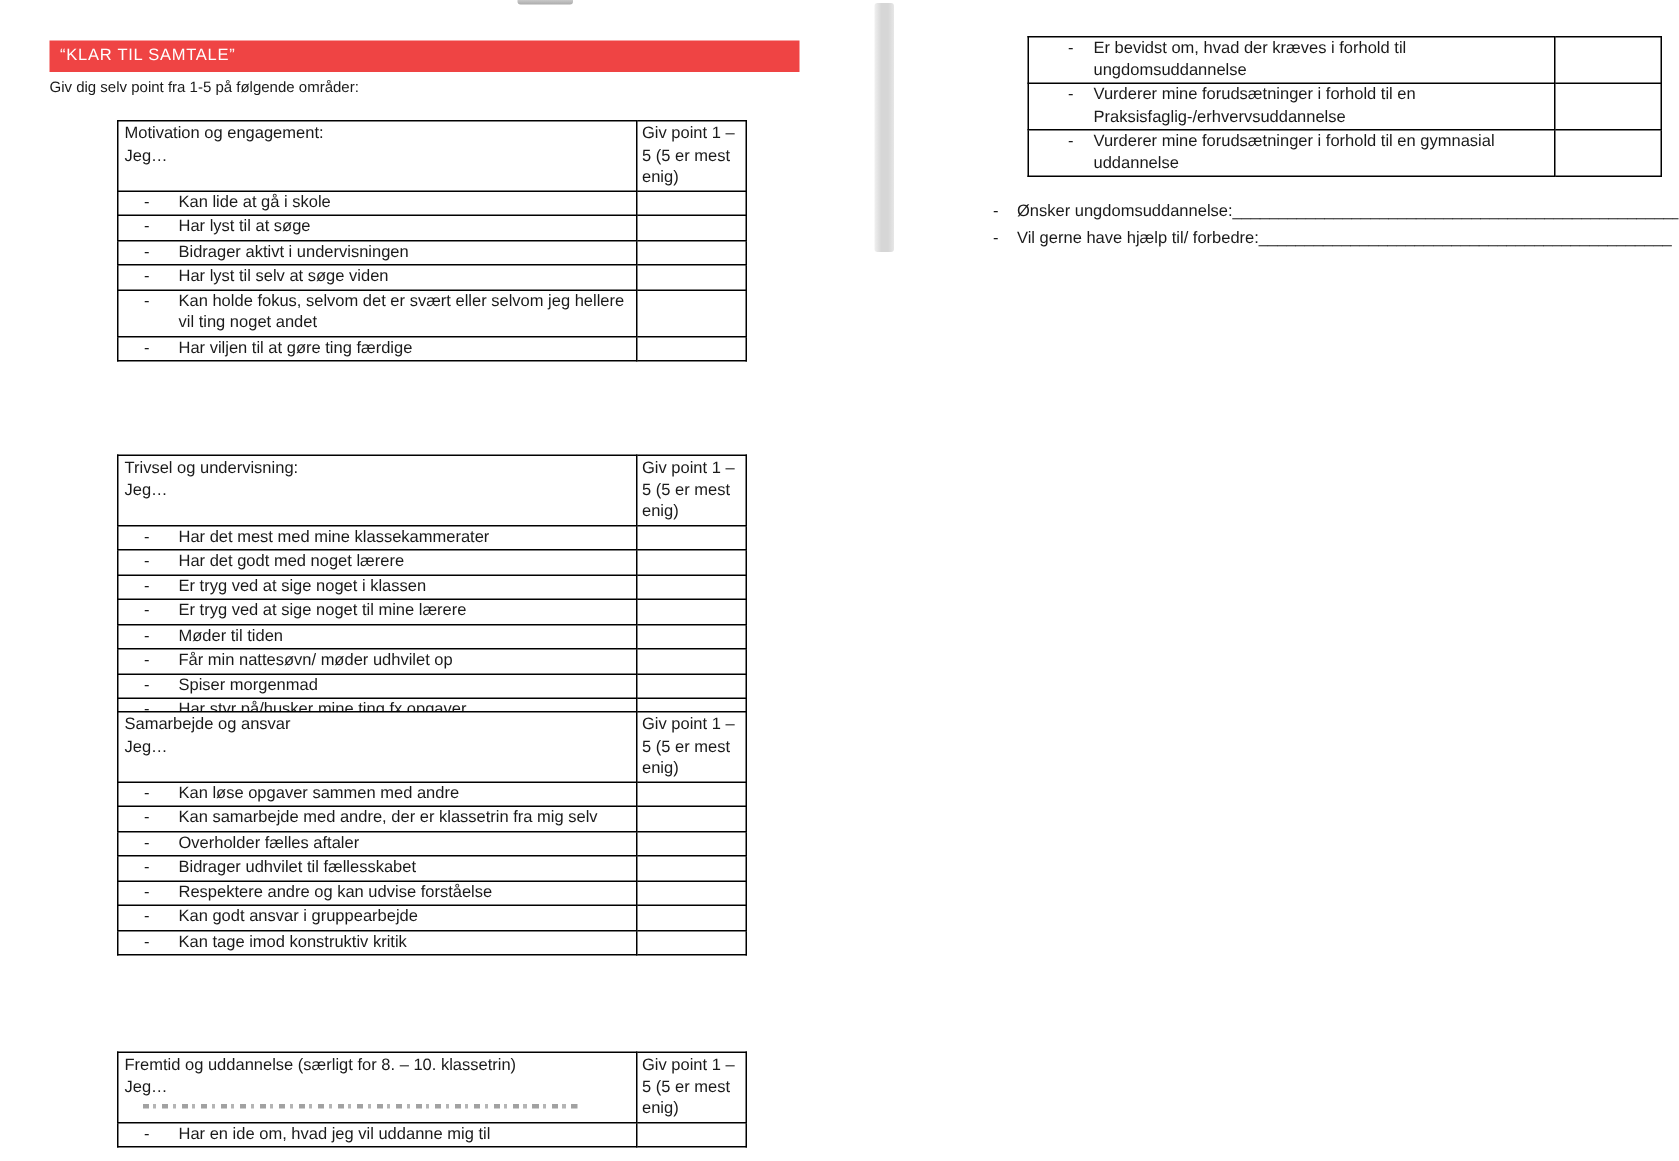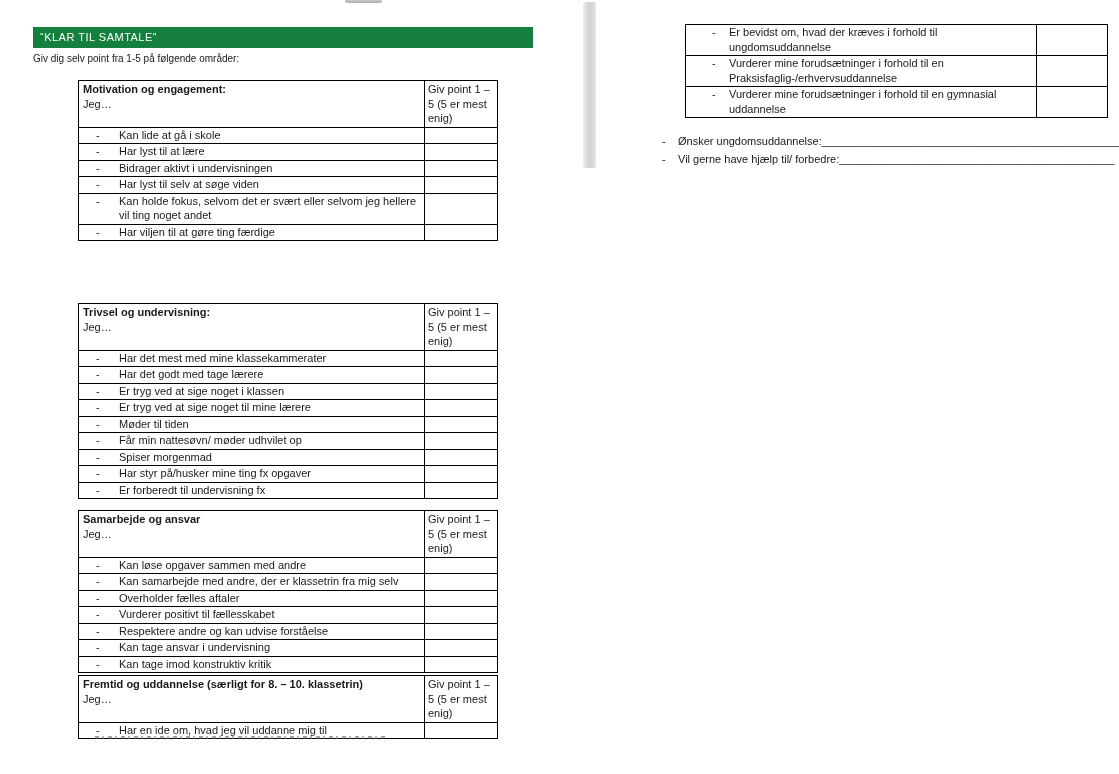--- a/index.html
+++ b/index.html
@@ -16,21 +16,21 @@
     border-radius:0 0 2px 2px;
   }
   
   .vscroll{
     position:absolute;left:583px;top:2px;width:13px;height:166px;
     background:linear-gradient(to right,#f0f0f0,#d6d6d6 35%,#d6d6d6 70%,#e7e7e7);
     border-radius:2px;
   }
   .banner{
     position:absolute;left:33px;top:27px;width:500px;height:21px;
-    background:#15803d;color:#ffffff;
+    background:#ef4444;color:#ffffff;
     font-size:11px;line-height:21px;letter-spacing:0.5px;
     padding-left:7px;box-sizing:border-box;
     white-space:nowrap;
   }
   .intro{
     position:absolute;left:33px;top:51px;
     font-size:10px;line-height:15px;
   }
   table.qtable{
     position:absolute;border-collapse:collapse;table-layout:fixed;
@@ -39,31 +39,31 @@
   table.qtable td{
     border:1px solid #000;
     font-size:11px;line-height:14.5px;
     padding:0 2px;vertical-align:top;
     overflow:hidden;
   }
   td.colq{width:303px;}
   td.cols{width:66px;}
   td.colq-r{width:305px;}
   .hcell{padding:1px 4px 1px 4px !important;}
-  .ht{font-weight:bold;white-space:nowrap;display:block;}
+  .ht{font-weight:normal;white-space:nowrap;display:block;}
   .hsub{display:block;}
   .shead{padding:1px 3px !important;}
   td.qrow{position:relative;padding:0 2px 1px 40px !important;}
   .dash{position:absolute;left:17px;top:0;}
   .dash-r{left:26px;}
   td.qrow.qrow-r{padding-left:43px !important;}
   .t1{left:78px;top:80px;}
   .t2{left:78px;top:261px;margin-top:42px;}
-  .t3{left:78px;top:474px;margin-top:36px;}
-  .t4{left:78px;top:675px;}
+  .t3{left:78px;top:474px;}
+  .t4{left:78px;top:701px;}
   .trt{left:685px;top:24px;}
   
   .sliver{
     position:absolute;left:95px;top:736px;width:290px;height:3px;
     background:repeating-linear-gradient(90deg,#555 0 4px,transparent 4px 7px,#777 7px 9px,transparent 9px 13px);
     opacity:.55;
   }
   .fill-ins{
     position:absolute;left:655px;top:133px;width:440px;
     font-size:11px;line-height:17.5px;
@@ -89,21 +89,21 @@
       <span class="ht">Motivation og engagement:</span>
       <span class="hsub">Jeg…</span>
     </td>
     <td class="cols shead">Giv point 1 – 5 (5 er mest enig)</td>
   </tr>
   <tr>
     <td class="colq qrow"><span class="dash">-</span><span>Kan lide at gå i skole</span></td>
     <td class="cols"></td>
   </tr>
   <tr>
-    <td class="colq qrow"><span class="dash">-</span><span>Har lyst til at lære</span></td>
+    <td class="colq qrow"><span class="dash">-</span><span>Har lyst til at søge</span></td>
     <td class="cols"></td>
   </tr>
   <tr>
     <td class="colq qrow"><span class="dash">-</span><span>Bidrager aktivt i undervisningen</span></td>
     <td class="cols"></td>
   </tr>
   <tr>
     <td class="colq qrow"><span class="dash">-</span><span>Har lyst til selv at søge viden</span></td>
     <td class="cols"></td>
   </tr>
@@ -125,21 +125,21 @@
       <span class="ht">Trivsel og undervisning:</span>
       <span class="hsub">Jeg…</span>
     </td>
     <td class="cols shead">Giv point 1 – 5 (5 er mest enig)</td>
   </tr>
   <tr>
     <td class="colq qrow"><span class="dash">-</span><span>Har det mest med mine klassekammerater</span></td>
     <td class="cols"></td>
   </tr>
   <tr>
-    <td class="colq qrow"><span class="dash">-</span><span>Har det godt med tage lærere</span></td>
+    <td class="colq qrow"><span class="dash">-</span><span>Har det godt med noget lærere</span></td>
     <td class="cols"></td>
   </tr>
   <tr>
     <td class="colq qrow"><span class="dash">-</span><span>Er tryg ved at sige noget i klassen</span></td>
     <td class="cols"></td>
   </tr>
   <tr>
     <td class="colq qrow"><span class="dash">-</span><span>Er tryg ved at sige noget til mine lærere</span></td>
     <td class="cols"></td>
   </tr>
@@ -181,29 +181,29 @@
   </tr>
   <tr>
     <td class="colq qrow"><span class="dash">-</span><span>Kan samarbejde med andre, der er klassetrin fra mig selv</span></td>
     <td class="cols"></td>
   </tr>
   <tr>
     <td class="colq qrow"><span class="dash">-</span><span>Overholder fælles aftaler</span></td>
     <td class="cols"></td>
   </tr>
   <tr>
-    <td class="colq qrow"><span class="dash">-</span><span>Vurderer positivt til fællesskabet</span></td>
+    <td class="colq qrow"><span class="dash">-</span><span>Bidrager udhvilet til fællesskabet</span></td>
     <td class="cols"></td>
   </tr>
   <tr>
     <td class="colq qrow"><span class="dash">-</span><span>Respektere andre og kan udvise forståelse</span></td>
     <td class="cols"></td>
   </tr>
   <tr>
-    <td class="colq qrow"><span class="dash">-</span><span>Kan tage ansvar i undervisning</span></td>
+    <td class="colq qrow"><span class="dash">-</span><span>Kan godt ansvar i gruppearbejde</span></td>
     <td class="cols"></td>
   </tr>
   <tr>
     <td class="colq qrow"><span class="dash">-</span><span>Kan tage imod konstruktiv kritik</span></td>
     <td class="cols"></td>
   </tr>
 </tbody>
   </table>
 
 <table class="qtable t4">

